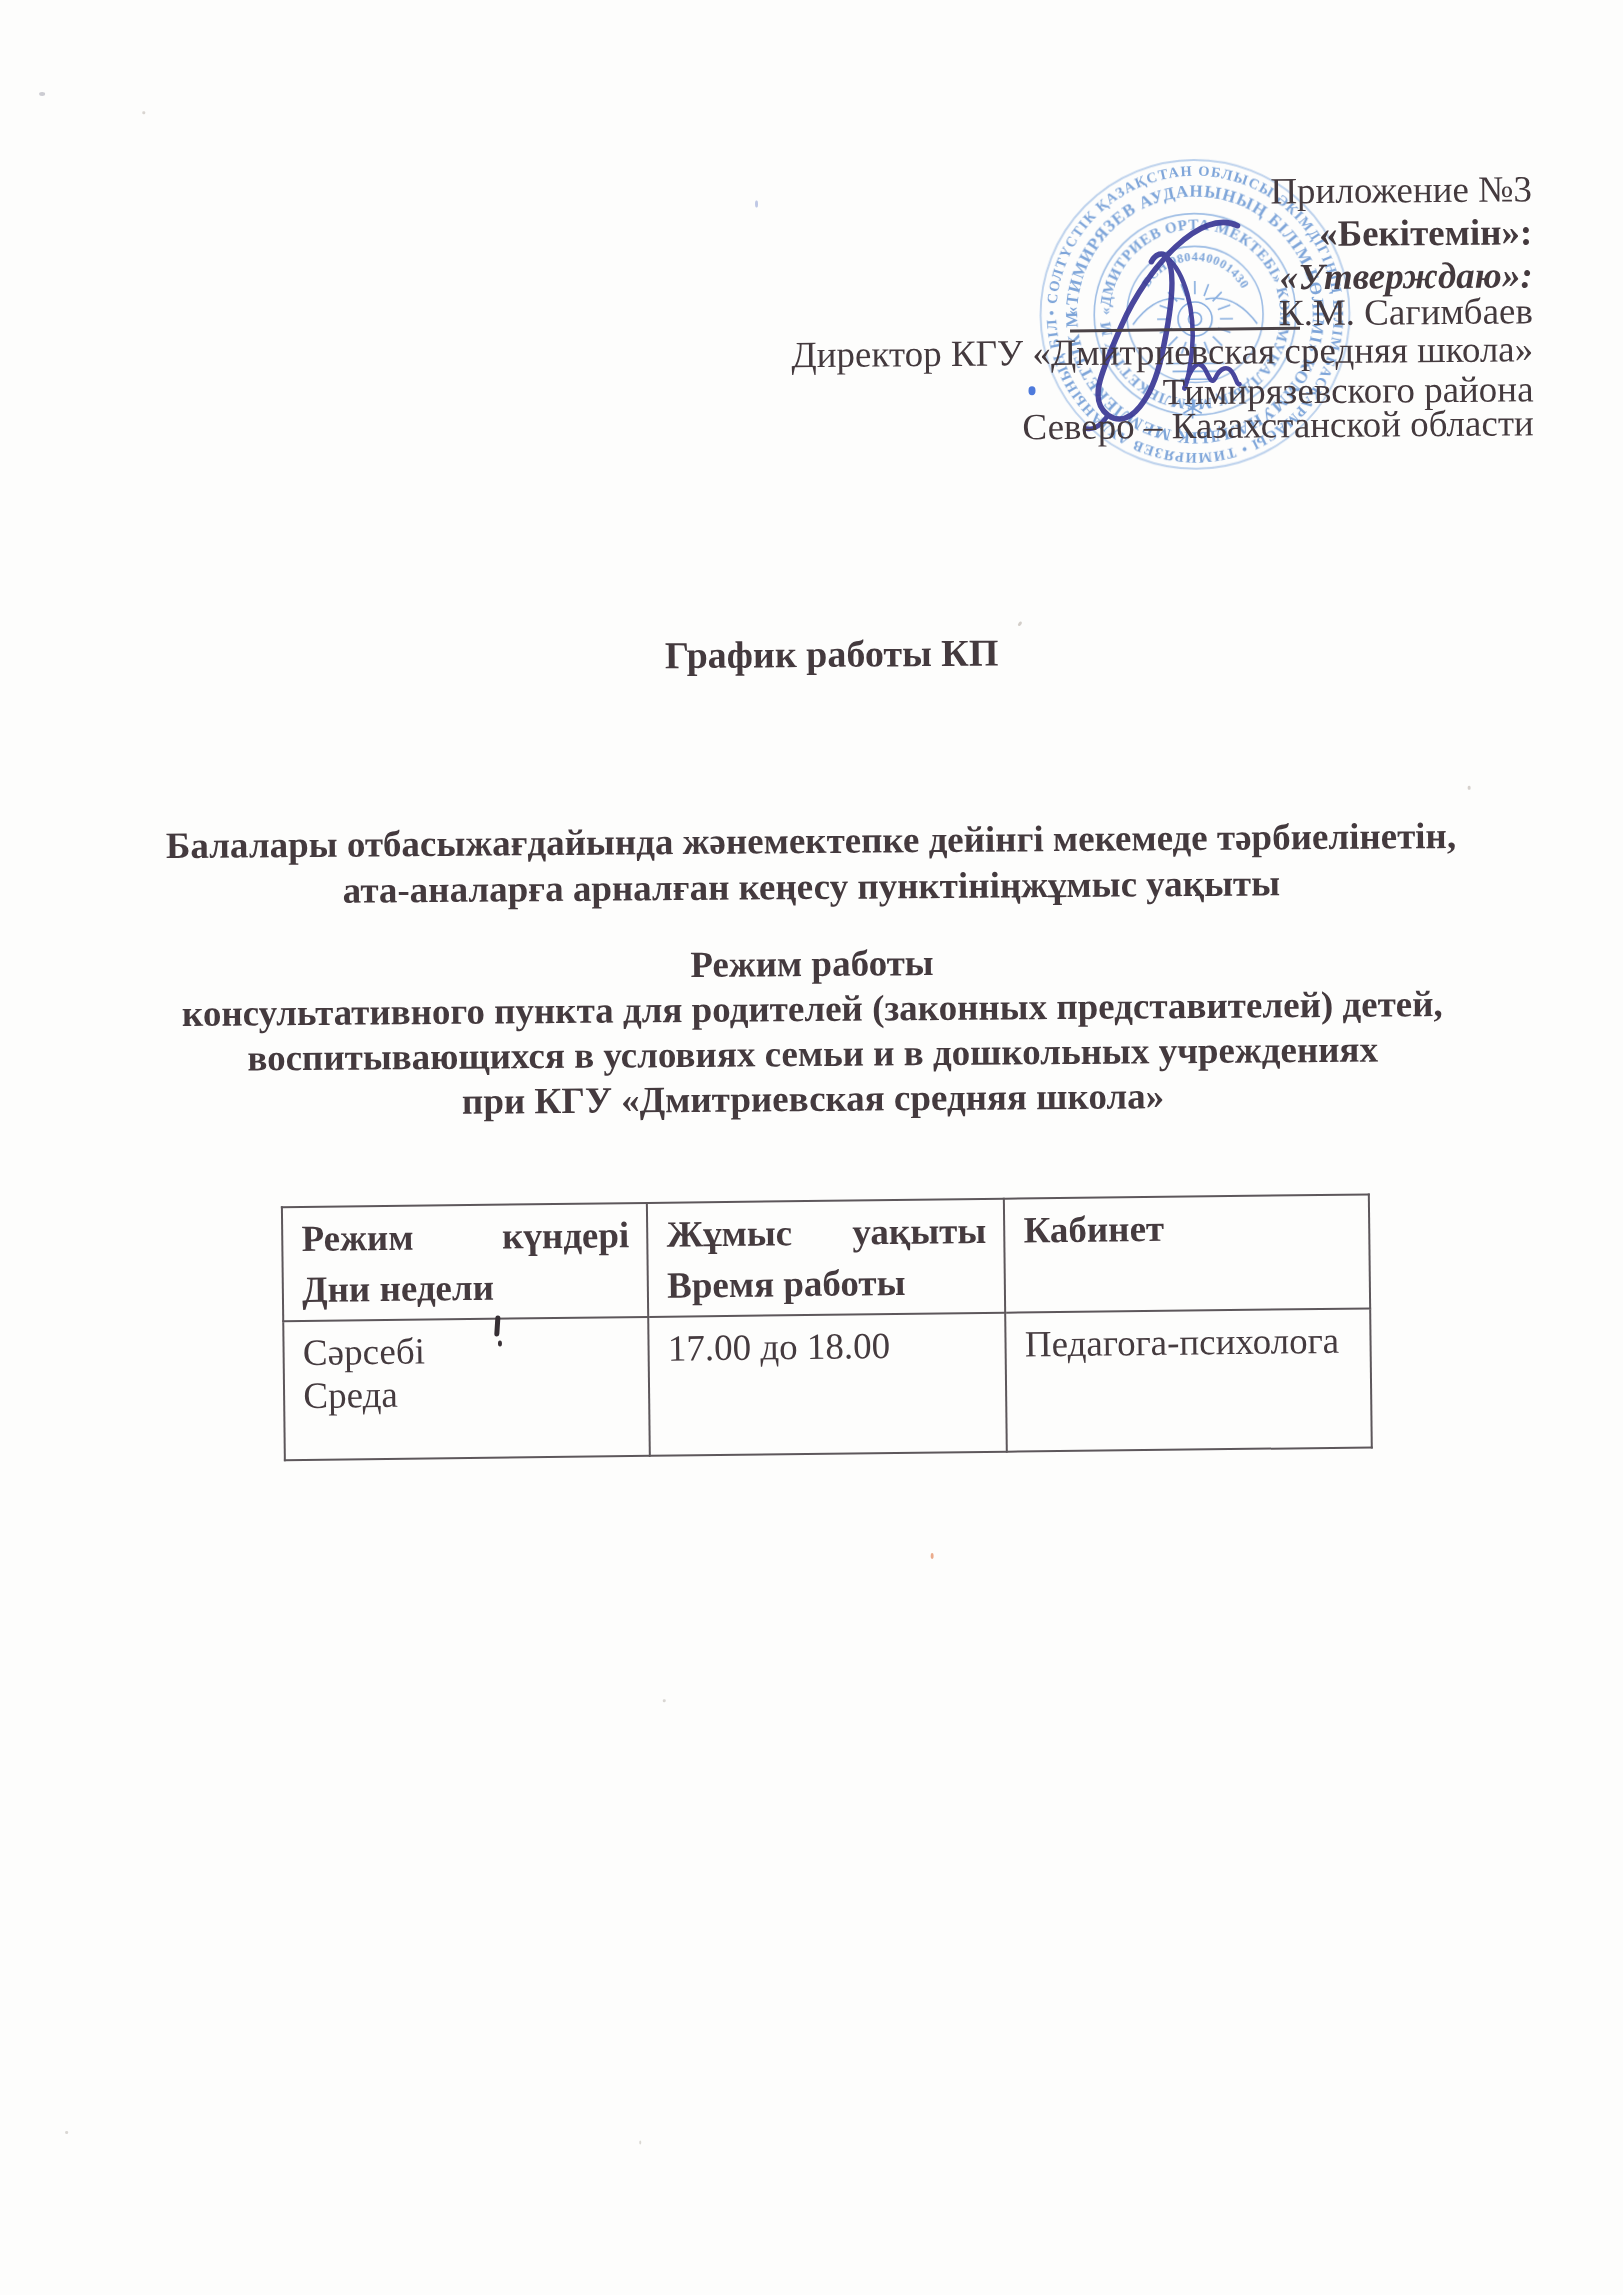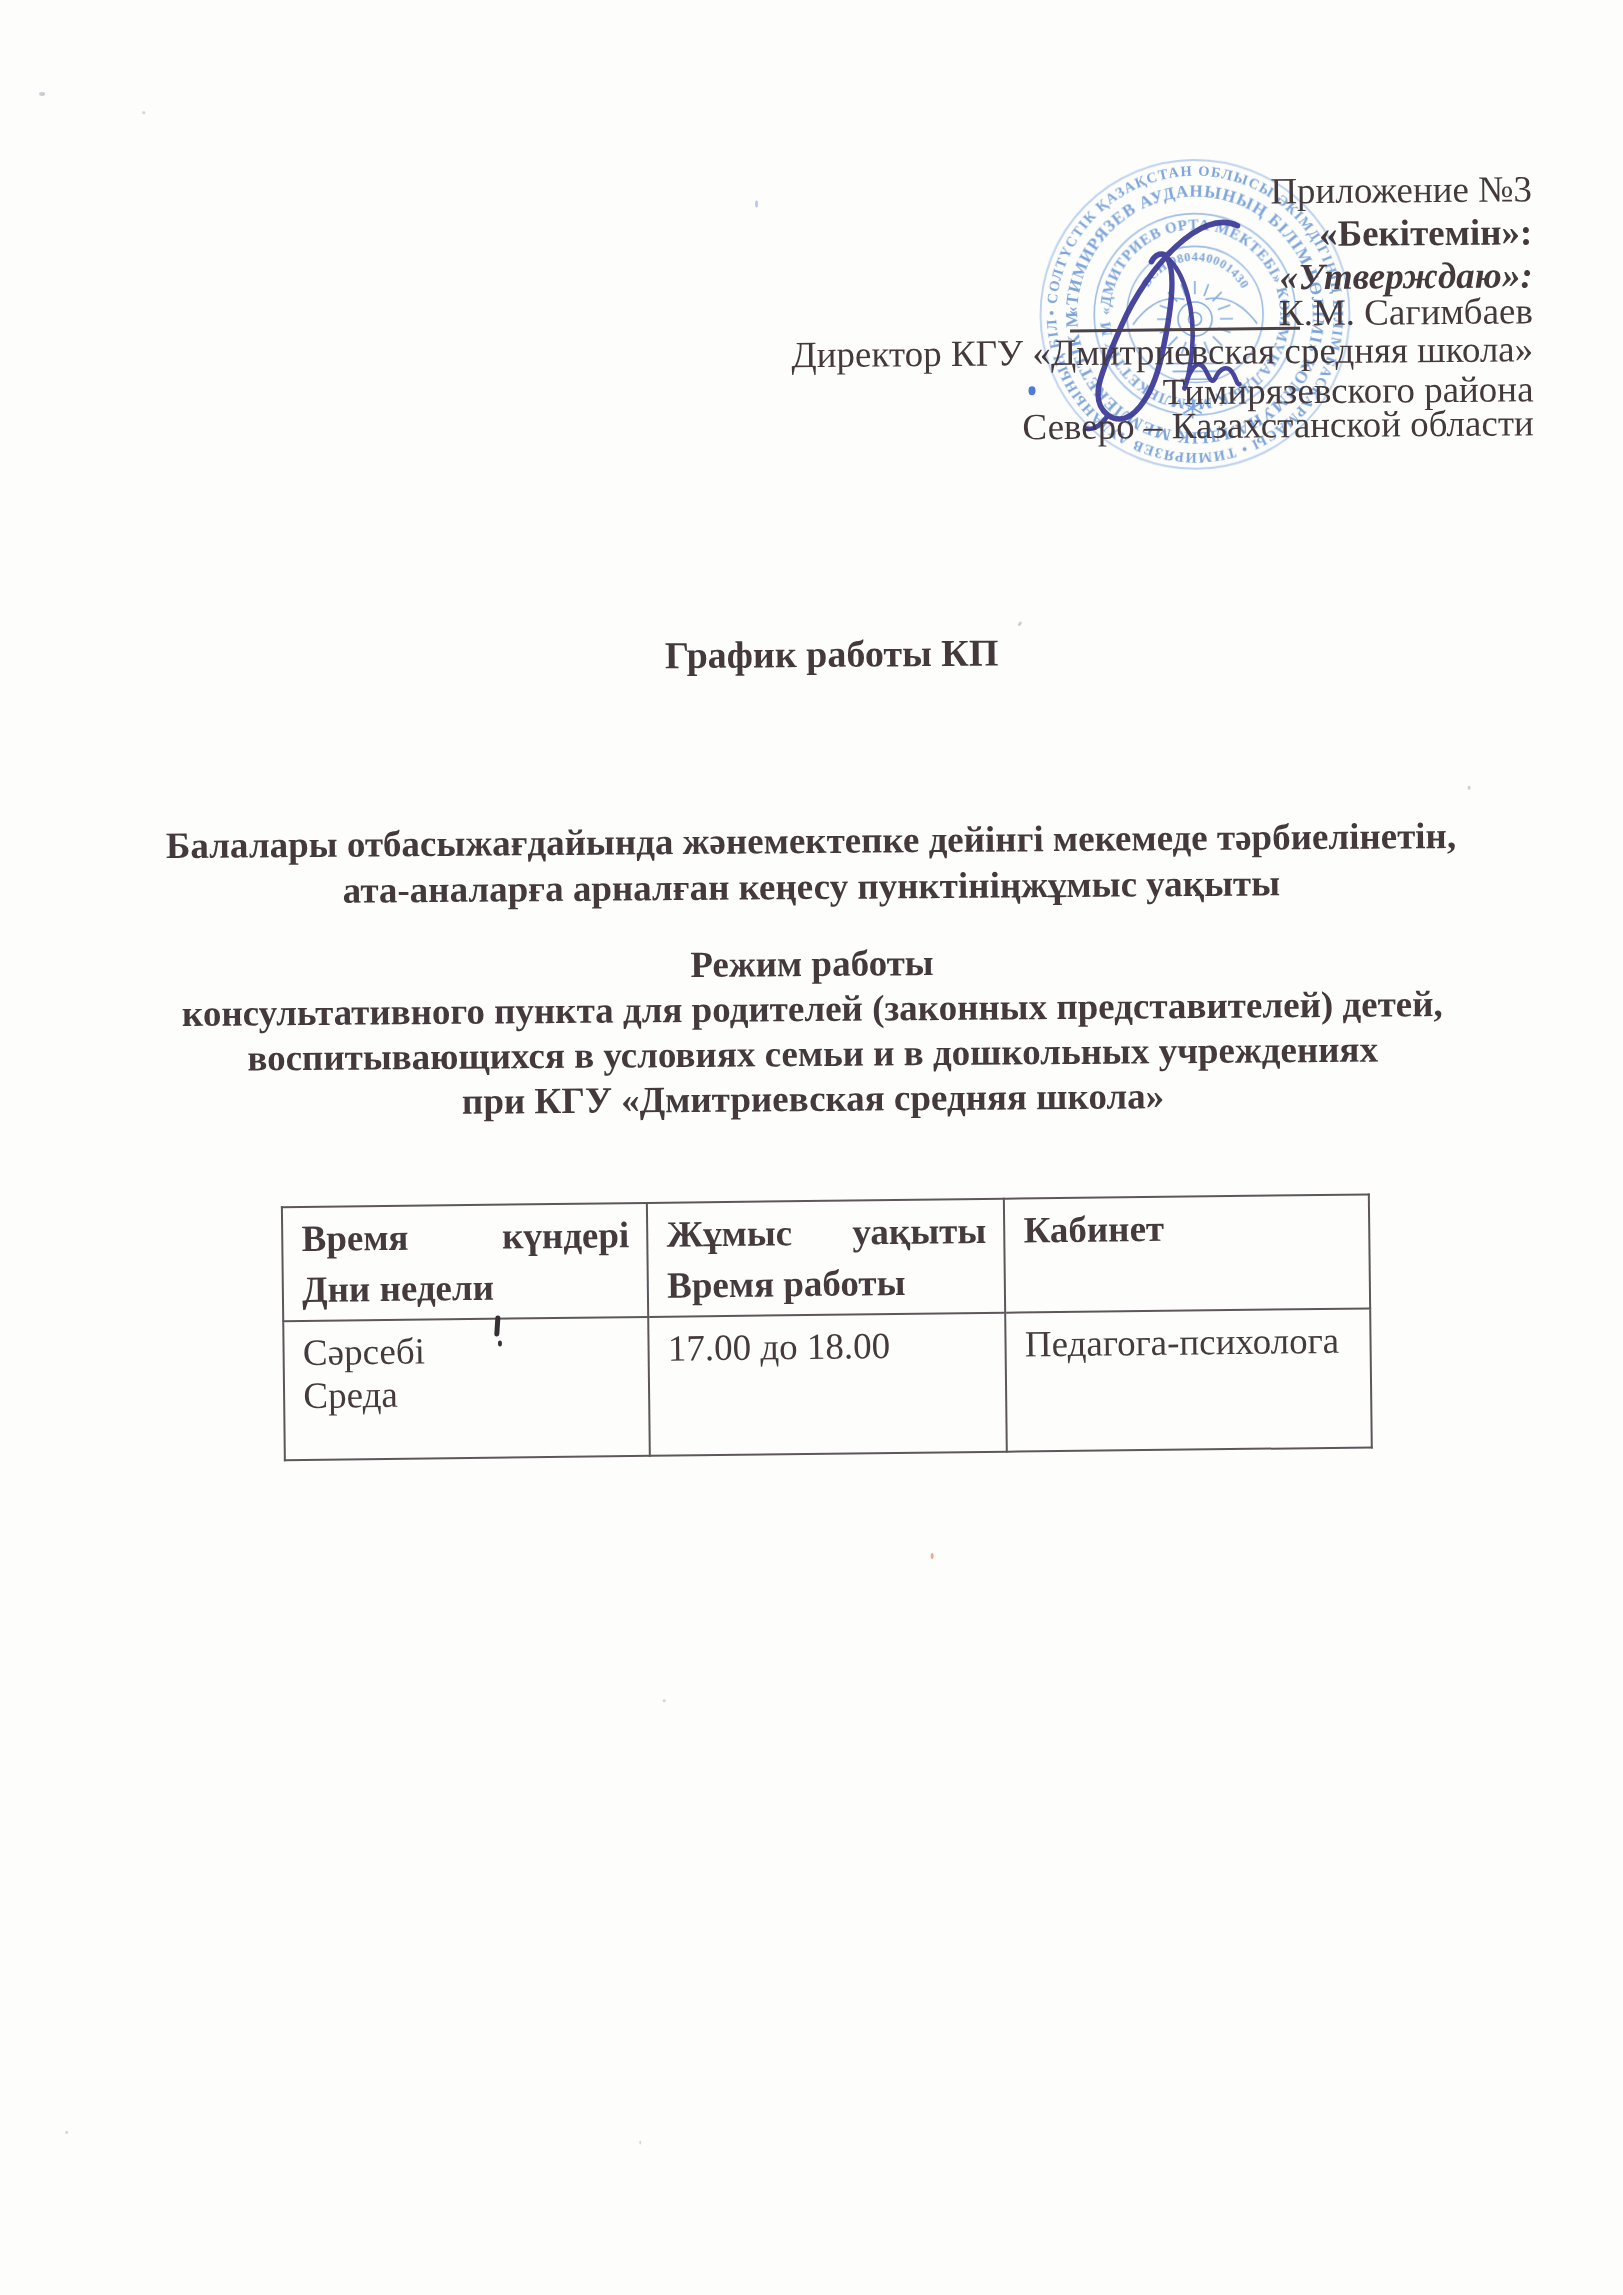--- a/index.html
+++ b/index.html
@@ -127,21 +127,21 @@
   <table class="sched">
     <colgroup>
         <col style="width:365px">
         <col style="width:357px">
         <col style="width:365px">
       </colgroup>
     <tbody>
         <tr>
       <th>
         <div class="jrow">
-          <span>Время</span>
+          <span>Режим</span>
           <span>күндері</span>
         </div>
         <div class="hl2">Дни недели</div>
       </th>
       <th>
         <div class="jrow">
           <span>Жұмыс</span>
           <span>уақыты</span>
         </div>
         <div class="hl2">Время работы</div>

